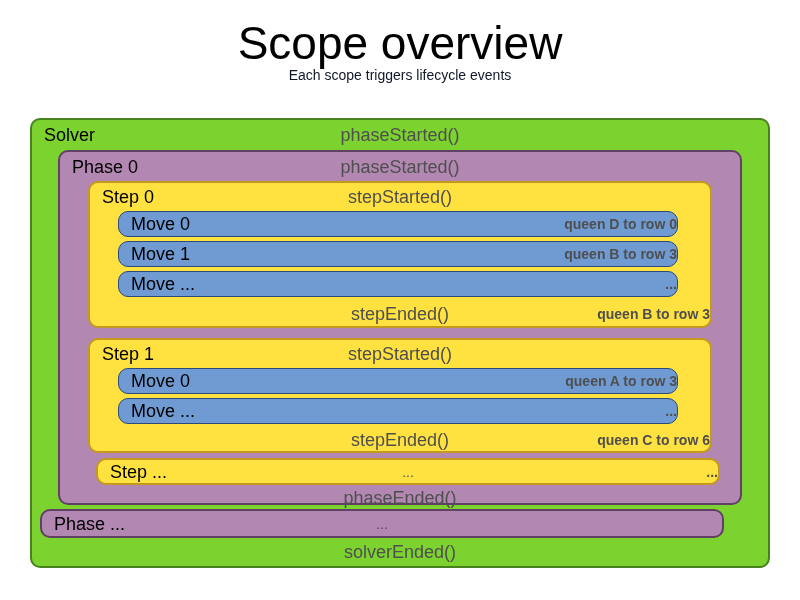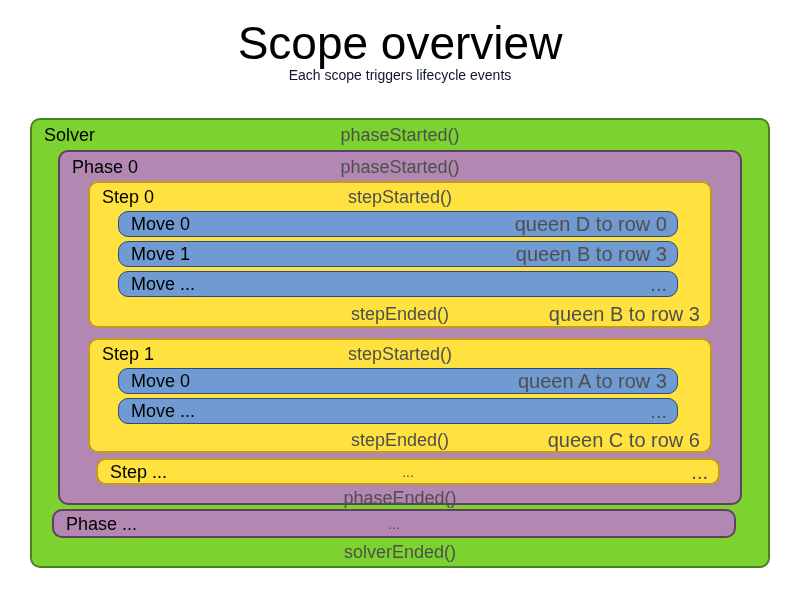--- a/index.html
+++ b/index.html
@@ -15,21 +15,21 @@
   .box { box-sizing:border-box; border-radius:10px; }
   .solver-box {
     position:absolute; left:30px; top:118px; width:740px; height:450px;
     background:var(--green); border:2px solid var(--green-border);
   }
   .phase-box {
     margin-left:26px; width:684px; height:355px;
     background:var(--purple); border:2px solid var(--purple-border);
   }
   .phase-more-box {
-    margin-left:20px; margin-top:4px; width:684px; height:29px;
+    margin-left:8px; margin-top:4px; width:684px; height:29px;
     background:var(--purple); border:2px solid var(--purple-border);
   }
   .step-box {
     margin-left:28px; width:624px;
     background:var(--yellow); border:2px solid var(--yellow-border);
   }
   .step0 { height:147px; }
   .step1 { margin-top:10px; height:115px; }
   .step-more-box { margin-top:5px; height:27px;margin-left:36px; }
   .move-row {
@@ -38,22 +38,22 @@
     border-radius:10px; box-sizing:border-box;
   }
 
   .row { position:relative; }
   .r30 { height:30px; } .r29 { height:29px; } .r28 { height:28px;padding-left:28px; } .r25 { height:25px; } .r23 { height:23px; }
 
   .lbl { position:absolute; left:12px; top:50%; transform:translateY(-50%);
          font-size:18px; color:var(--black); white-space:nowrap; }
   .evt { position:absolute; left:0; right:0; top:50%; transform:translateY(-50%);
          text-align:center; font-size:18px; color:var(--gray); white-space:nowrap; }
-  .note { position:absolute; right:10px; top:50%; transform:translateY(-50%);
-          font-size:20px; color:var(--gray); white-space:nowrap; }
+  .note { position:absolute; right:0; top:50%; transform:translateY(-50%);
+          font-size:14px; color:var(--gray); white-space:nowrap;font-weight:bold; }
 </style>
 </head>
 <body>
 
 <div class="canvas">
 
   <div class="title">Scope overview</div>
   <div class="subtitle">Each scope triggers lifecycle events</div>
 
   <div class="box solver-box">

